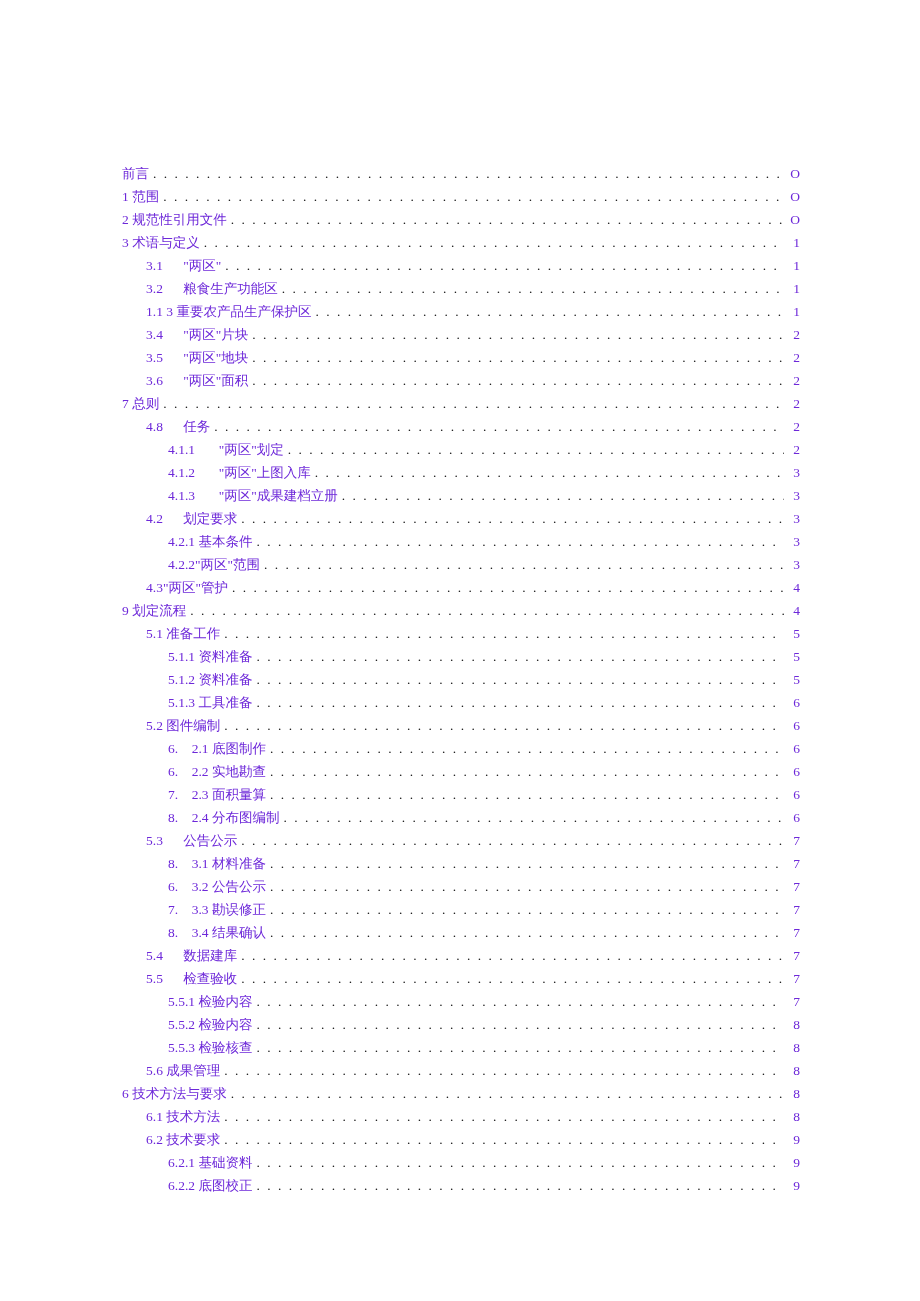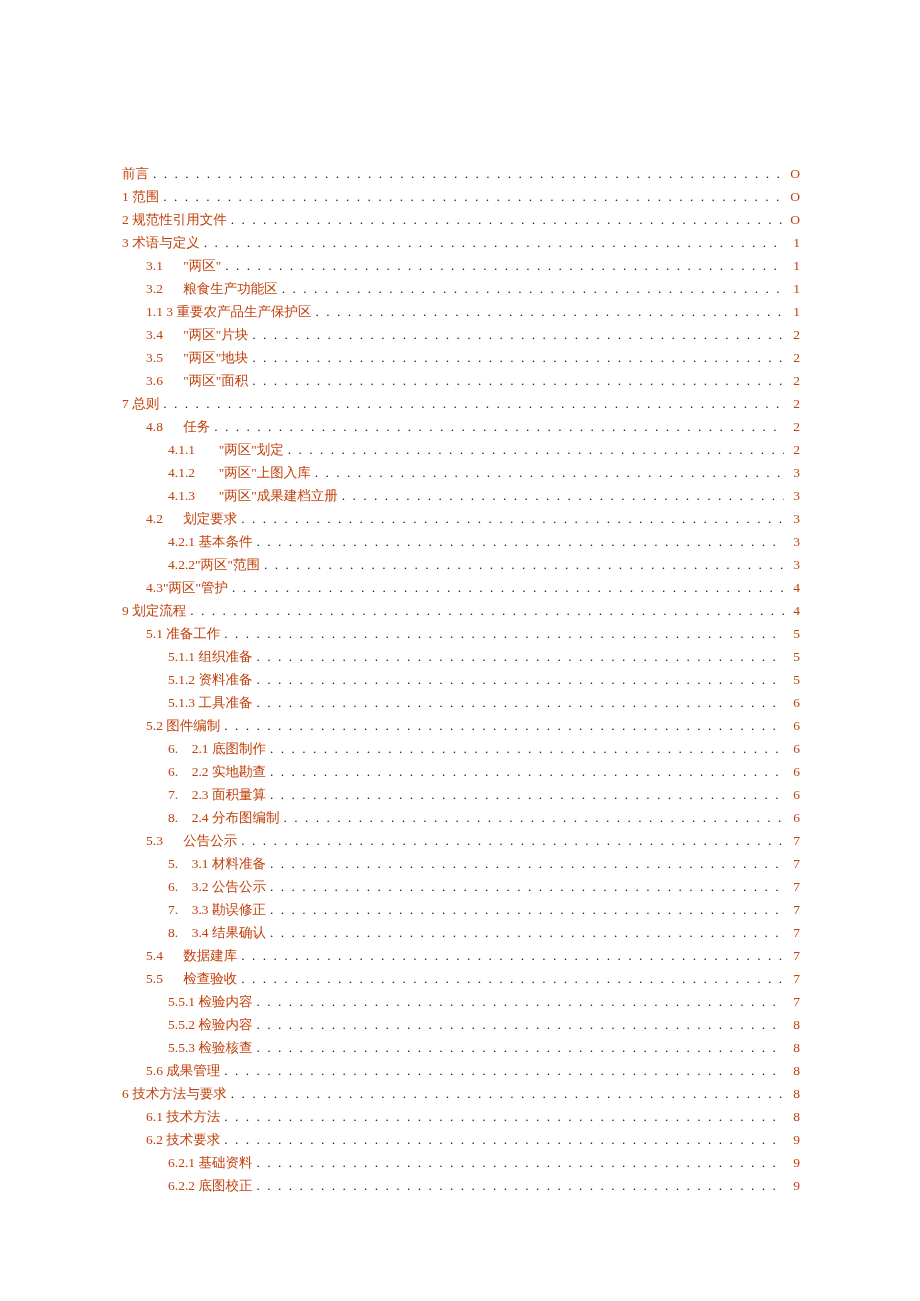--- a/index.html
+++ b/index.html
@@ -11,21 +11,21 @@
       background: #ffffff;
       font-family: "SimSun", "宋体", serif;
       width: 920px;
       margin: 0 auto;
       padding: 167px 120px 80px 122px;
     }
     .toc-line {
       display: flex;
       align-items: baseline;
       font-size: 13.5px;
-      color: #c2410c;
+      color: #6d28d9;
       line-height: 1;
       margin-bottom: 9.5px;
       white-space: nowrap;
       overflow: hidden;
     }
     .toc-label {
       flex-shrink: 0;
       white-space: pre;
     }
     .toc-dots {
@@ -152,21 +152,21 @@
       <span class="toc-label">9 划定流程</span>
       <span class="toc-dots"></span>
       <span class="toc-page">4</span>
     </div>
     <div class="toc-line indent-1">
       <span class="toc-label">5.1 准备工作</span>
       <span class="toc-dots"></span>
       <span class="toc-page">5</span>
     </div>
     <div class="toc-line indent-2">
-      <span class="toc-label">5.1.1 组织准备</span>
+      <span class="toc-label">5.1.1 资料准备</span>
       <span class="toc-dots"></span>
       <span class="toc-page">5</span>
     </div>
     <div class="toc-line indent-2">
       <span class="toc-label">5.1.2 资料准备</span>
       <span class="toc-dots"></span>
       <span class="toc-page">5</span>
     </div>
     <div class="toc-line indent-2">
       <span class="toc-label">5.1.3 工具准备</span>
@@ -197,21 +197,21 @@
       <span class="toc-label">8.    2.4 分布图编制</span>
       <span class="toc-dots"></span>
       <span class="toc-page">6</span>
     </div>
     <div class="toc-line indent-1">
       <span class="toc-label">5.3      公告公示</span>
       <span class="toc-dots"></span>
       <span class="toc-page">7</span>
     </div>
     <div class="toc-line indent-2">
-      <span class="toc-label">5.    3.1 材料准备</span>
+      <span class="toc-label">8.    3.1 材料准备</span>
       <span class="toc-dots"></span>
       <span class="toc-page">7</span>
     </div>
     <div class="toc-line indent-2">
       <span class="toc-label">6.    3.2 公告公示</span>
       <span class="toc-dots"></span>
       <span class="toc-page">7</span>
     </div>
     <div class="toc-line indent-2">
       <span class="toc-label">7.    3.3 勘误修正</span>

